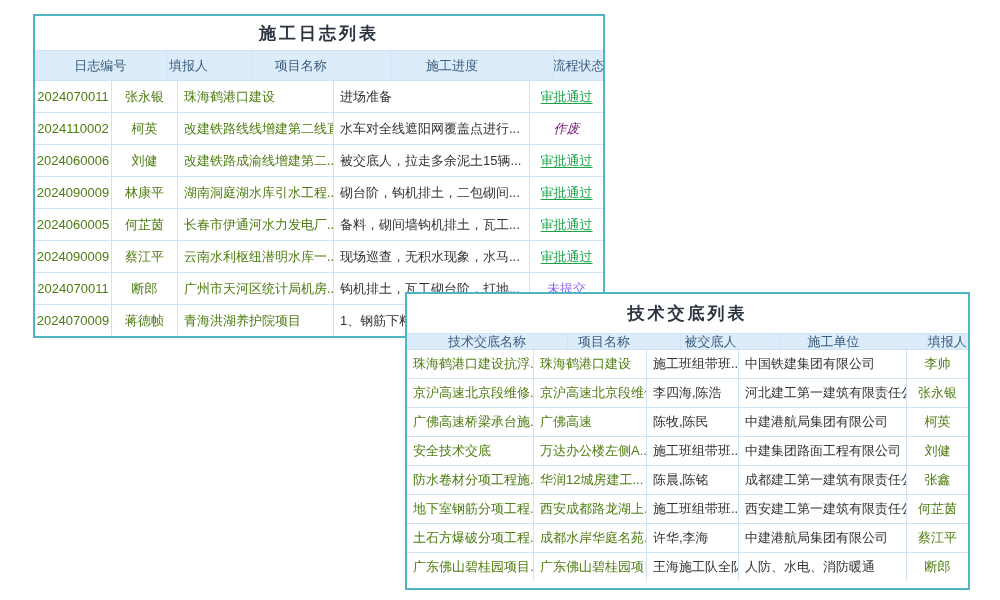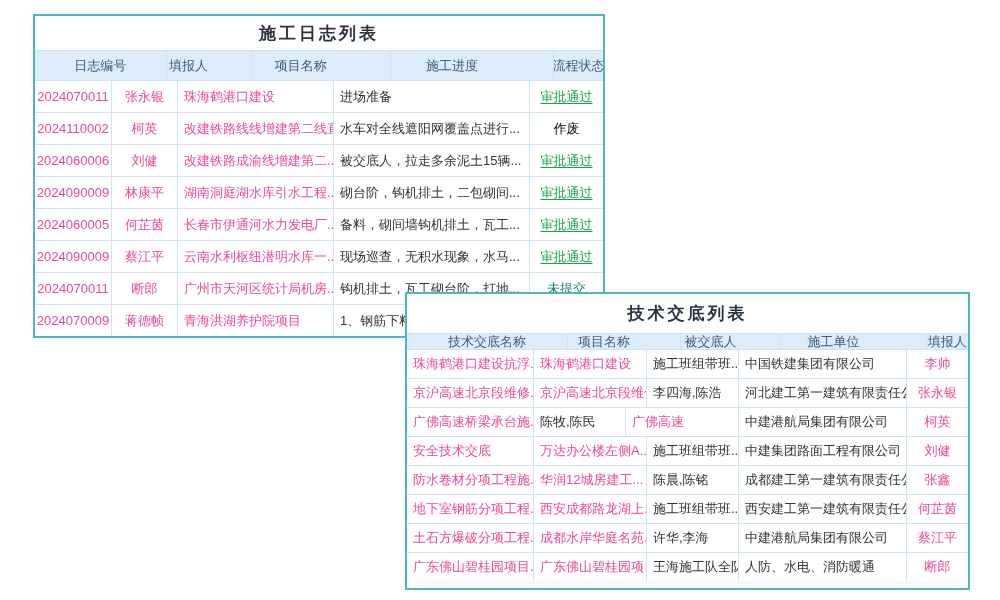--- a/index.html
+++ b/index.html
@@ -43,24 +43,24 @@
     align-items: center;
     padding: 0 6px;
     font-size: 13px;
     color: #333333;
     white-space: nowrap;
     overflow: hidden;
     border-left: 1px solid #cfe3f5;
   }
   .cell:first-child { border-left: none; }
   .center { justify-content: center; }
-  .c-link { color: #ec4899; }
+  .c-link { color: #4d7c0f; }
   .status[data-status="approved"]   { color: #1ca34a; text-decoration: underline; text-underline-offset: 2px; }
-  .status[data-status="voided"]     { color: #000000; }
-  .status[data-status="unsubmitted"]{ color: #0f766e; text-decoration: underline; text-underline-offset: 2px; }
+  .status[data-status="voided"]     { color: #701a75; font-style: italic; }
+  .status[data-status="unsubmitted"]{ color: #8b5cf6; text-decoration: underline; text-underline-offset: 2px; }
 
   #log-panel { left: 33px; top: 14px; width: 572px; height: 324px; z-index: 1; }
   #log-panel .panel-title { height: 34px; }
   #log-panel .t-header { height: 30px; }
   #log-panel .d-row { height: 32px; }
   #log-panel .c1 { width: 76px; }
   #log-panel .c2 { width: 66px; }
   #log-panel .c3 { width: 156px; }
   #log-panel .c4 { width: 196px; }
   #log-panel .c5 { width: 74px; }
@@ -176,22 +176,22 @@
   <div class="t-row d-row">
     <div class="cell c1 c-link">京沪高速北京段维修...</div>
     <div class="cell c2 c-link">京沪高速北京段维修</div>
     <div class="cell c3">李四海,陈浩</div>
     <div class="cell c4">河北建工第一建筑有限责任公司</div>
     <div class="cell c5 center c-link">张永银</div>
   </div>
 
   <div class="t-row d-row">
     <div class="cell c1 c-link">广佛高速桥梁承台施...</div>
+    <div class="cell c2 c-link">广佛高速</div>
     <div class="cell c3">陈牧,陈民</div>
-    <div class="cell c2 c-link">广佛高速</div>
     <div class="cell c4">中建港航局集团有限公司</div>
     <div class="cell c5 center c-link">柯英</div>
   </div>
 
   <div class="t-row d-row">
     <div class="cell c1 c-link">安全技术交底</div>
     <div class="cell c2 c-link">万达办公楼左侧A...</div>
     <div class="cell c3">施工班组带班...</div>
     <div class="cell c4">中建集团路面工程有限公司</div>
     <div class="cell c5 center c-link">刘健</div>

